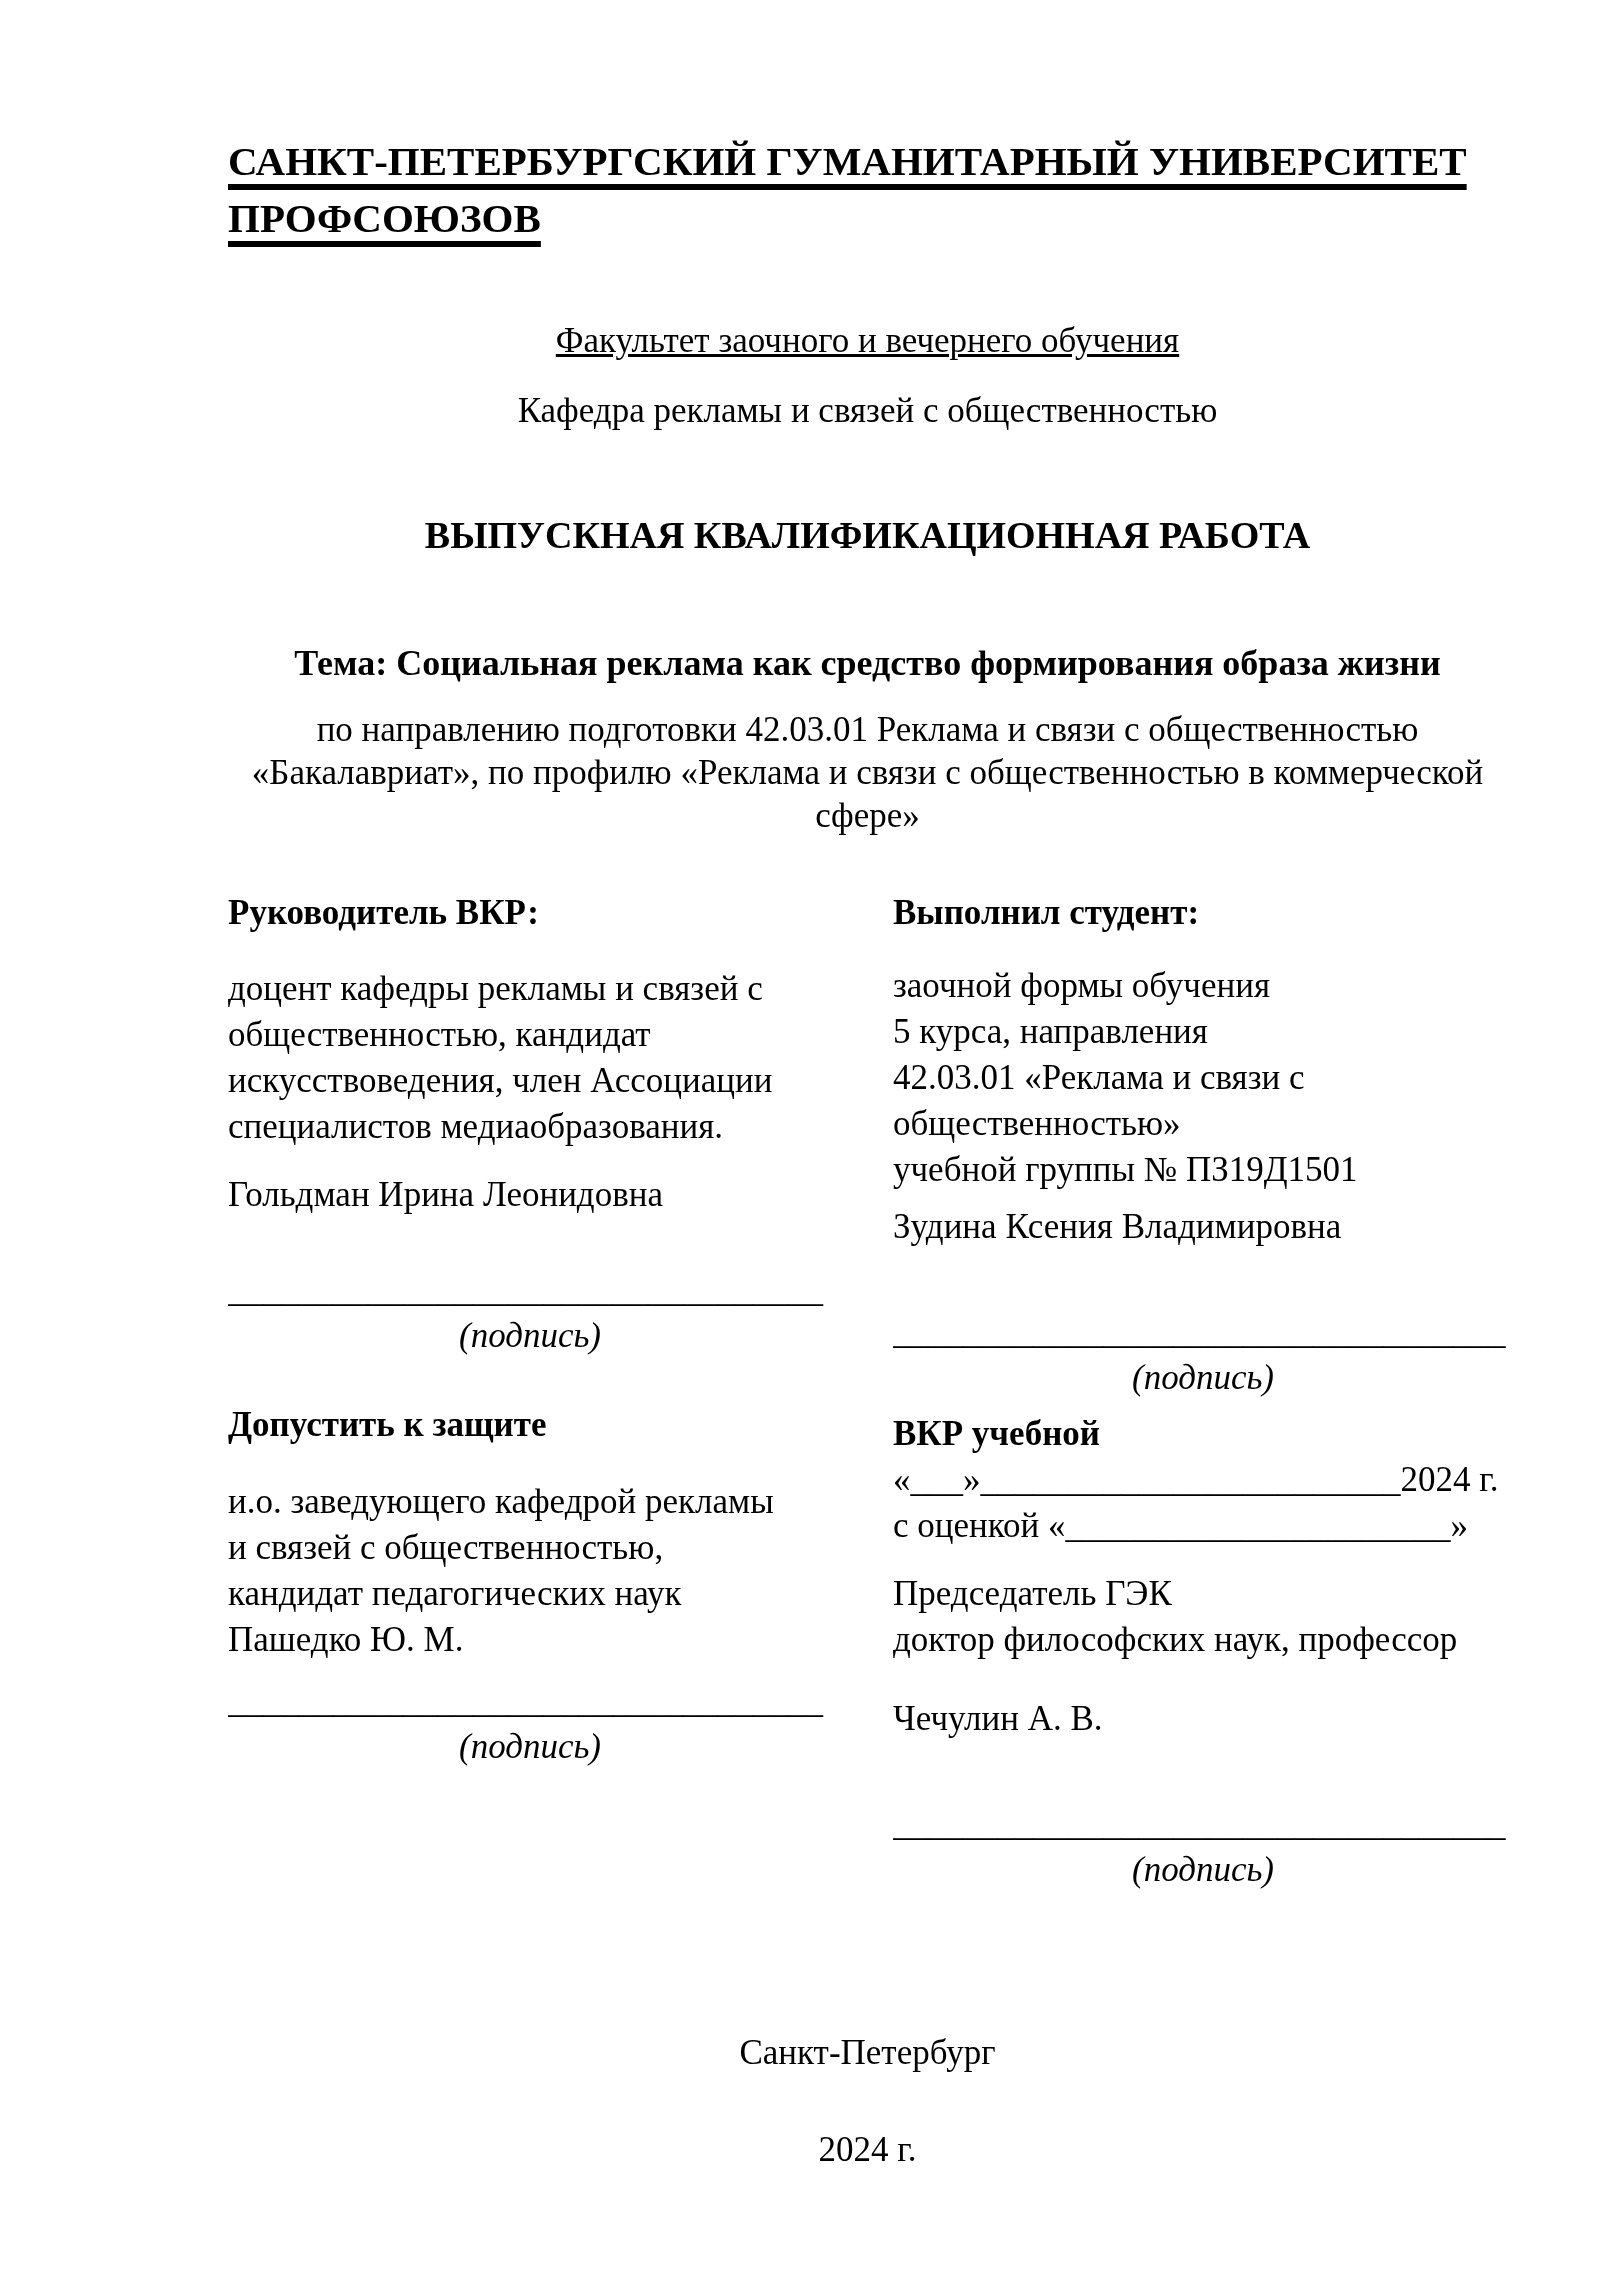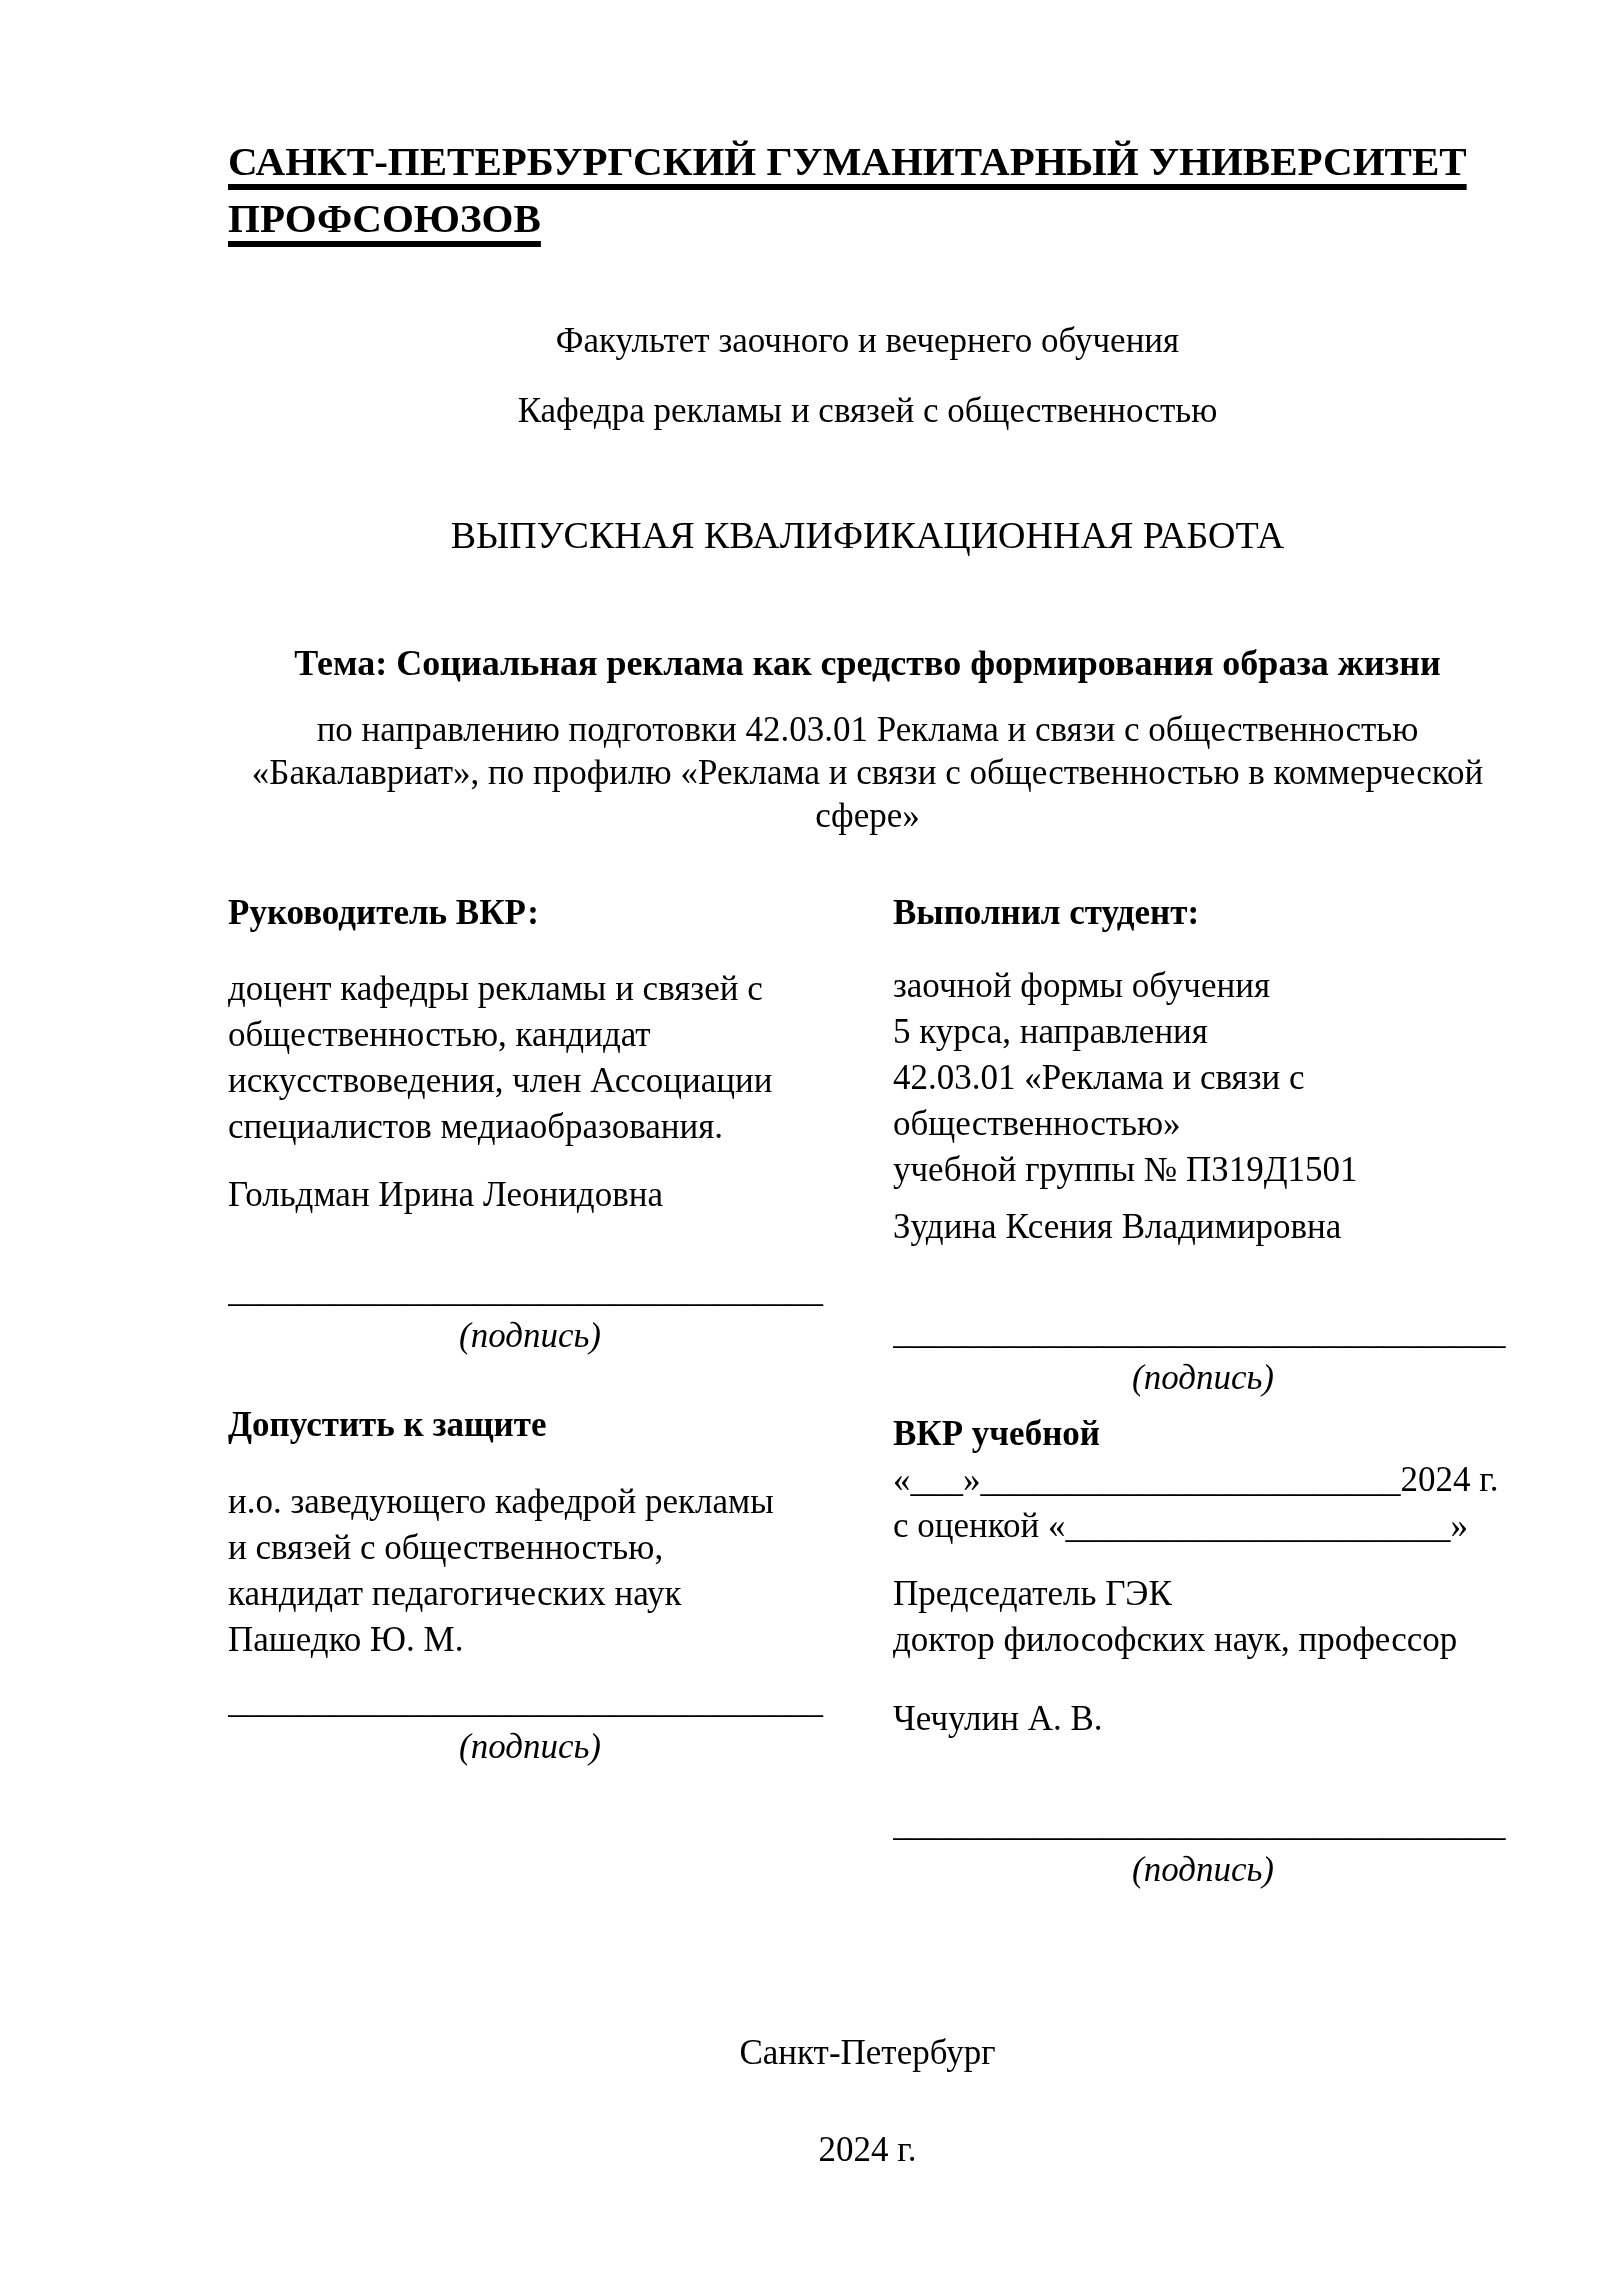--- a/index.html
+++ b/index.html
@@ -26,26 +26,26 @@
   .university-title {
     font-size: 41px;
     font-weight: bold;
     text-align: left;
     line-height: 1.4;
     white-space: pre-line;
     text-decoration: underline;
     text-decoration-thickness: 5.5px;
     text-underline-offset: 9.4px;
   }
-  .faculty-line    { margin-top: 71px;  line-height: 44px; }
+  .faculty-line    { margin-top: 71px;  line-height: 44px; text-decoration: underline; }
   .department-line { margin-top: 26px;  line-height: 44px; }
   .work-type {
     margin-top: 79px;
     font-size: 38px;
-    font-weight: normal;
+    font-weight: bold;
     line-height: 47px;
   }
   .theme {
     margin-top: 82px;
     font-size: 36px;
     font-weight: bold;
     line-height: 45px;
   }
   .direction {
     margin-top: 22px;

